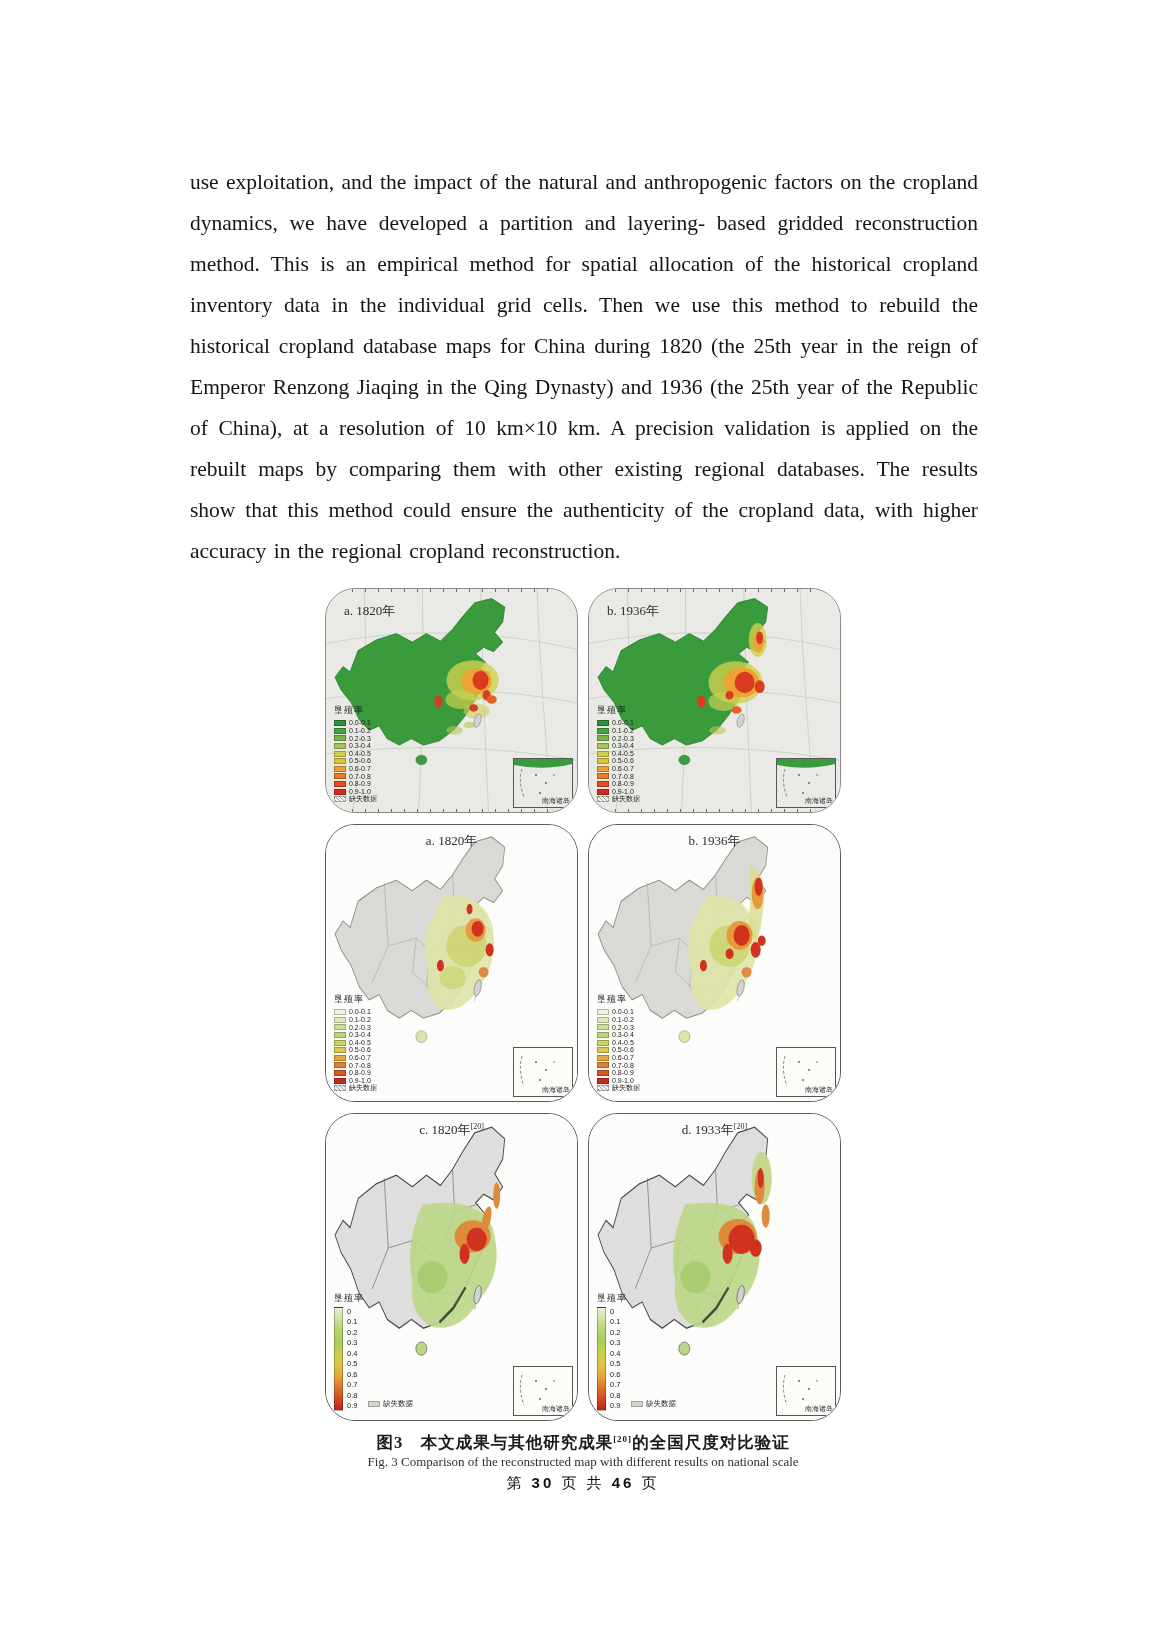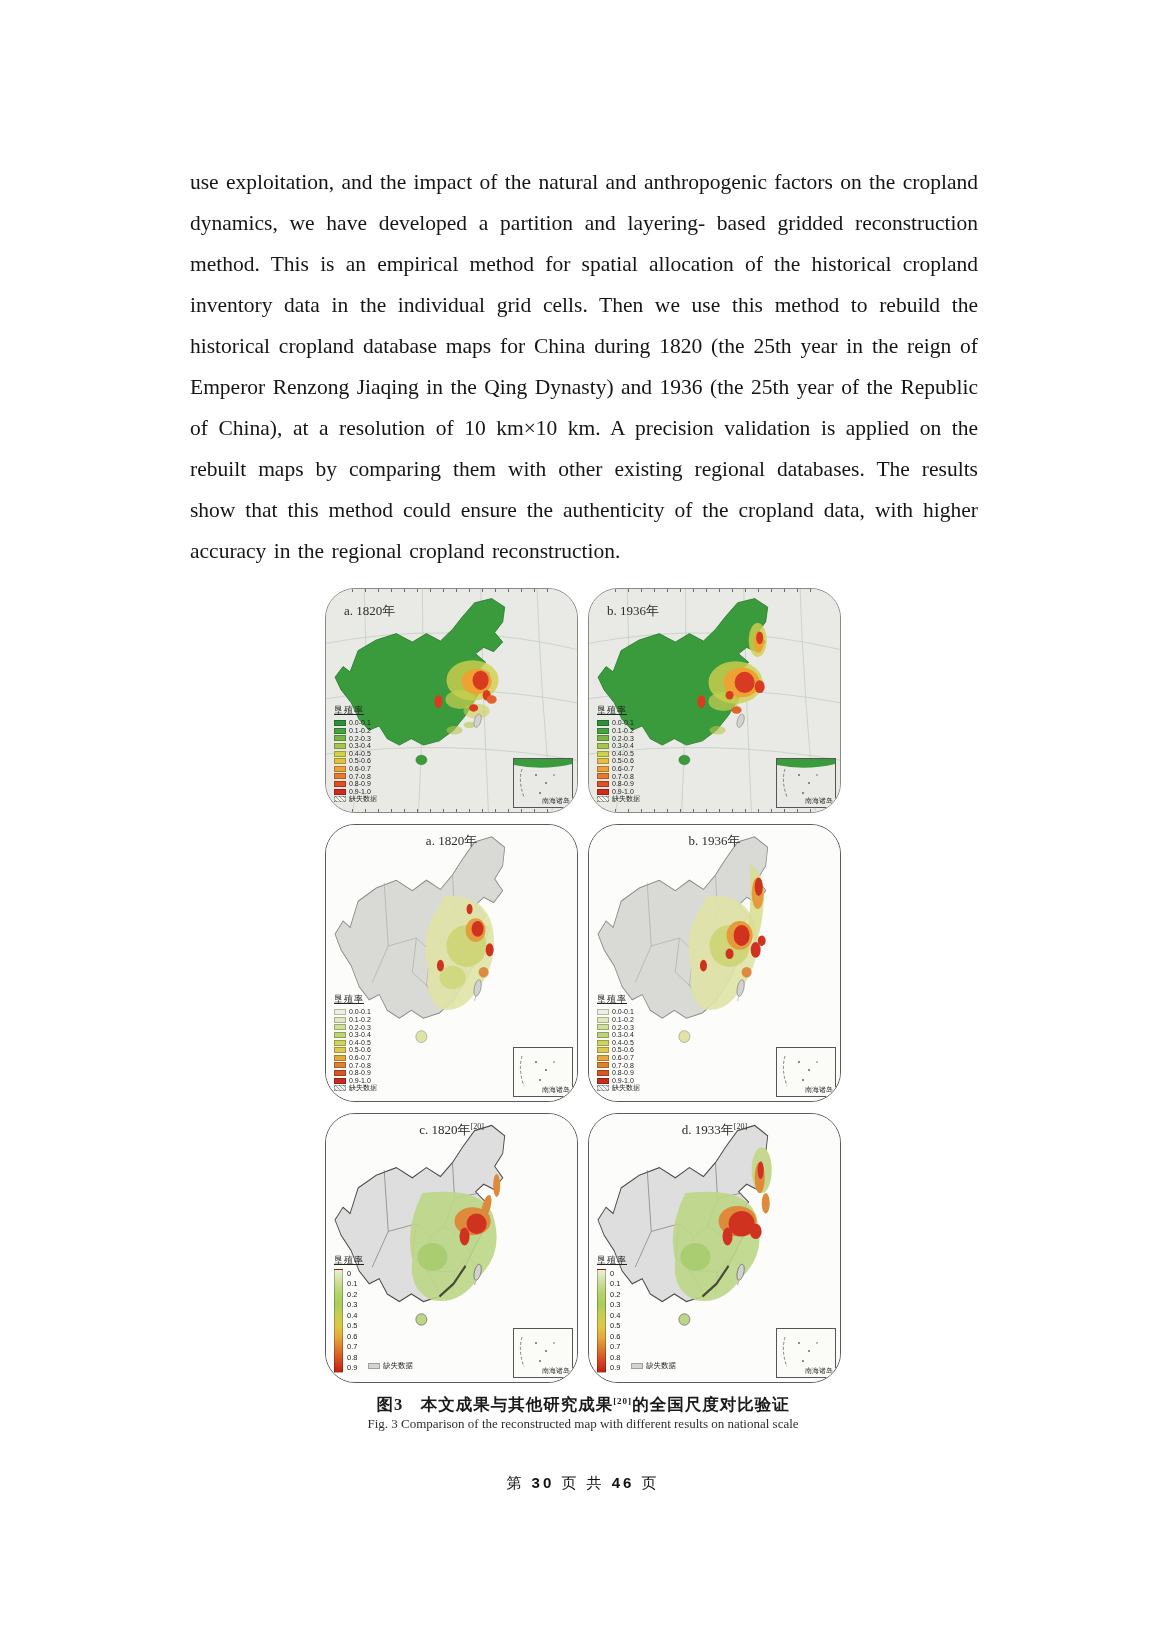--- a/index.html
+++ b/index.html
@@ -13,34 +13,34 @@
     position:absolute; left:190px; top:140px; width:788px;
     font-size:21.5px; line-height:41px; text-align:justify; word-spacing:2px;
     color:#151515;
   }
   
   .figure{position:absolute; top:588px; left:50%; transform:translateX(-50%); width:520px;}
   .map-row{display:flex; gap:10px; justify-content:center; margin-bottom:11px;}
   .panel{position:relative; width:253px; background:#fcfcfa; box-sizing:border-box; overflow:hidden;border-radius:30px;}
   .panel.r1{height:225px; border:1px solid #8a8a88; background:#e9eae5;}
   .panel.r2{height:278px; border:1px solid #5a5a58;}
-  .panel.r3{height:270px; border:1px solid #5a5a58;}
+  .panel.r3{height:308px; border:1px solid #5a5a58;}
   .panel.r1::before,.panel.r1::after{
     content:""; position:absolute; left:0; right:0; height:3px; z-index:5;
     background:repeating-linear-gradient(90deg,#6a6a68 0 1px,transparent 1px 13px);
   }
   .panel.r1::before{top:0;} .panel.r1::after{bottom:0;}
   .map{position:absolute; inset:0; width:100%; height:100%;}
   .plabel{position:absolute; z-index:6; font-size:13px; color:#2b2b2b; font-family:"Liberation Serif",serif;}
   .plabel.tl{top:13px; left:18px;}
   .plabel.tc{top:7px; left:0; width:100%; text-align:center;}
   .plabel sup{font-size:8px;}
   
   .legend{position:absolute; left:8px; bottom:9px; z-index:6; font-family:"Liberation Sans",sans-serif; color:#222;}
-  .legend-title{font-size:9px; margin-bottom:2px; letter-spacing:1px;text-decoration:underline;}
+  .legend-title{font-size:9px; margin-bottom:2px; letter-spacing:1px;}
   .legend-item{display:flex; align-items:center; gap:3px; height:7.6px; line-height:7.6px;}
   .legend-item .bin{font-size:7px; white-space:nowrap;}
   .swatch{display:inline-block; width:12px; height:6px; box-sizing:border-box; border:1px solid rgba(0,0,0,.25); flex:0 0 auto;}
   .swatch.missing-r0{background:repeating-linear-gradient(45deg,#8fa48f 0 1px,#f3f5f0 1px 3px);}
   .swatch.missing-r1{background:repeating-linear-gradient(45deg,#9aa4b0 0 1px,#eef0ee 1px 3px);}
   .swatch.missing-r2{background:#d4d4d0;}
   
   .legend3 .ramp{display:flex; gap:4px; align-items:stretch;}
   .ramp-bar{width:9px; height:104px; border:1px solid rgba(0,0,0,.25); box-sizing:border-box;}
   .ramp-labels{display:flex; flex-direction:column; justify-content:space-between; font-size:7.5px; line-height:8px; padding:1px 0;}

